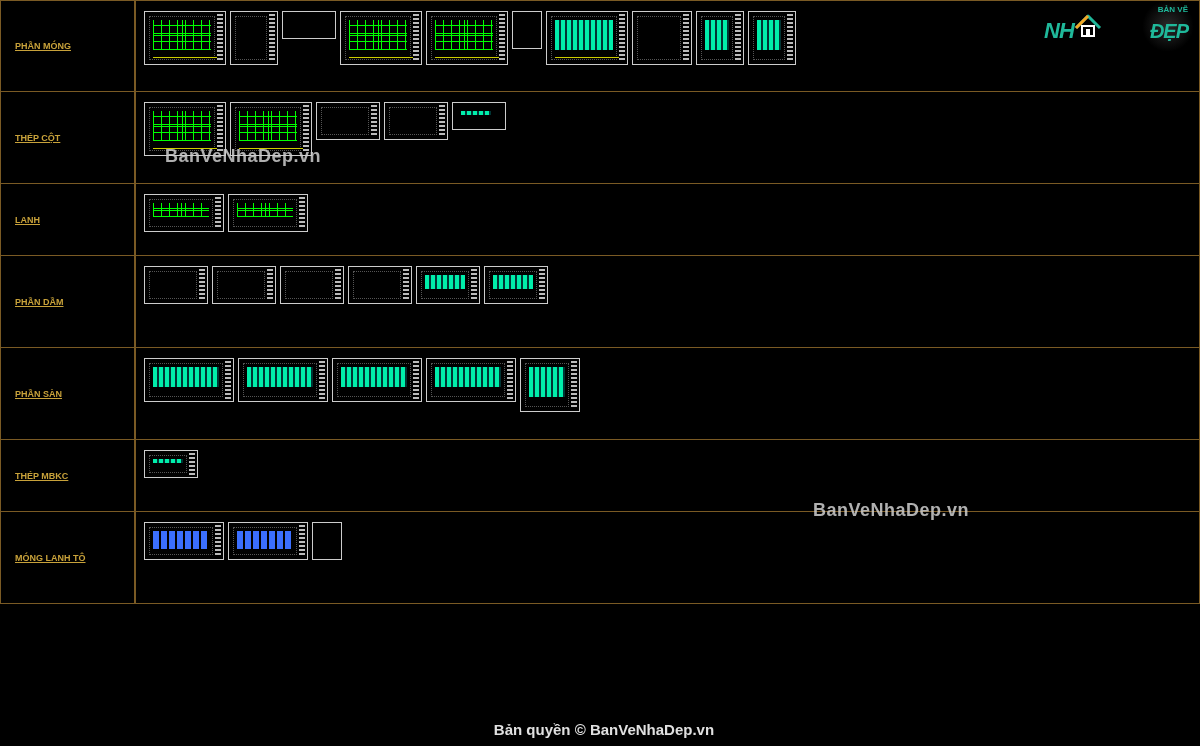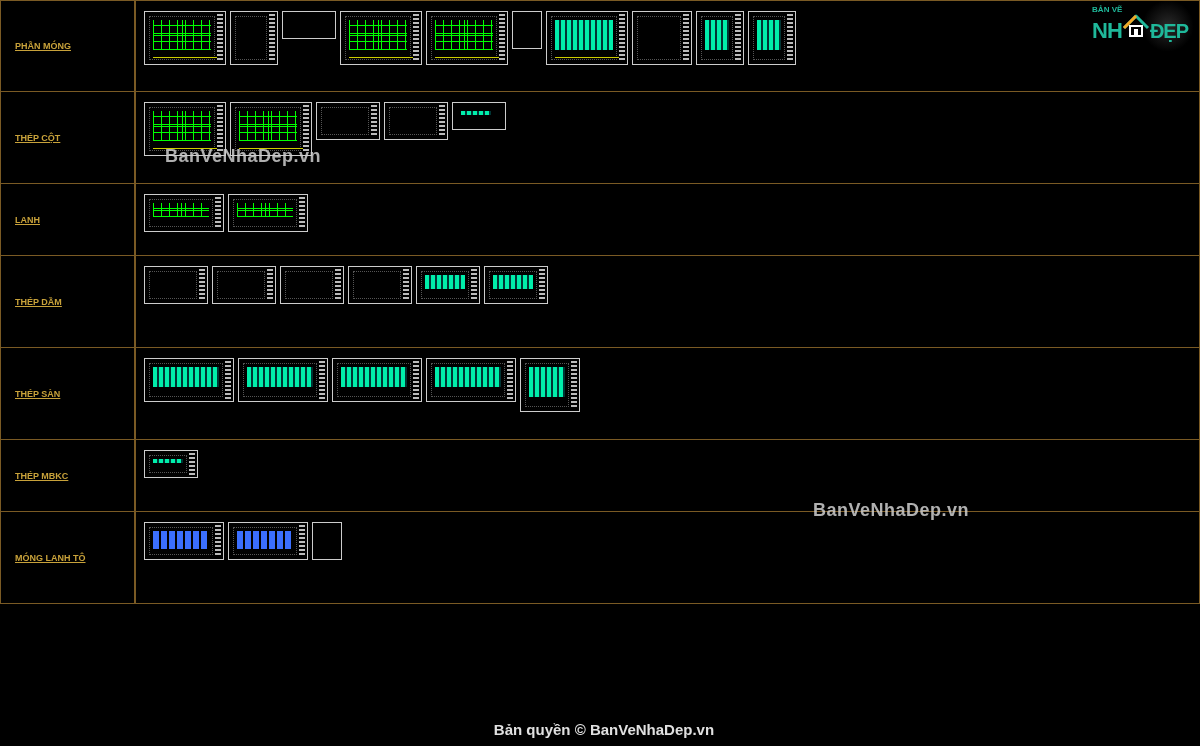--- a/index.html
+++ b/index.html
@@ -110,23 +110,23 @@
     color:#1fb89a; font-size:8px; font-weight:bold; line-height:1;
   }
   .logo .house {
     width:28px; height:24px; position:relative;
   }
   .logo .house svg { overflow:visible; }
   .logo .nh {
     color:#1fb89a; font-size:22px; font-weight:900; letter-spacing:-1px;
   }
   .logo .dep {
-    color:#1fb89a; font-size:20px; font-weight:900; letter-spacing:-1px;
-  }
-  .logo-stack { display:flex; flex-direction:column; align-items:flex-start; line-height:0.8; }
+    color:#1fb89a; font-size:20px; font-weight:900; letter-spacing:-1px;margin-left:48px;
+  }
+  .logo-stack { display:flex; flex-direction:column; align-items:flex-end; line-height:0.8; }
 
   .logo-glow {
     position:absolute; top:-6px; right:-6px;
     width:52px; height:52px; border-radius:50%;
     background: radial-gradient(circle,#2a2a2a 0%,transparent 70%);
     z-index:-1;
   }
 </style>
 </head>
 <body>
@@ -215,49 +215,49 @@
         </div>
       <div class="thumb szE">
           <div class="fill"></div>
           <div class="green"></div>
         </div>
     </div>
   </div>
 
   <div class="row">
     <div class="cell-label">
-      <span>THÉP DẦM</span>
-    </div>
-    <div class="cell-content">
-      <div class="thumb szD">
-          <div class="fill"></div>
-        </div>
-      <div class="thumb szD">
-          <div class="fill"></div>
-        </div>
-      <div class="thumb szD">
-          <div class="fill"></div>
-        </div>
-      <div class="thumb szD">
-          <div class="fill"></div>
-        </div>
-      <div class="thumb szD">
-          <div class="fill"></div>
-          <div class="blocks"></div>
-        </div>
-      <div class="thumb szD">
-          <div class="fill"></div>
-          <div class="blocks"></div>
-        </div>
-    </div>
-  </div>
-
-  <div class="row">
-    <div class="cell-label">
-      <span>THÉP SÀN</span>
+      <span>PHẦN DẦM</span>
+    </div>
+    <div class="cell-content">
+      <div class="thumb szD">
+          <div class="fill"></div>
+        </div>
+      <div class="thumb szD">
+          <div class="fill"></div>
+        </div>
+      <div class="thumb szD">
+          <div class="fill"></div>
+        </div>
+      <div class="thumb szD">
+          <div class="fill"></div>
+        </div>
+      <div class="thumb szD">
+          <div class="fill"></div>
+          <div class="blocks"></div>
+        </div>
+      <div class="thumb szD">
+          <div class="fill"></div>
+          <div class="blocks"></div>
+        </div>
+    </div>
+  </div>
+
+  <div class="row">
+    <div class="cell-label">
+      <span>PHẦN SÀN</span>
     </div>
     <div class="cell-content">
       <div class="thumb szG">
           <div class="fill"></div>
           <div class="blocks"></div>
         </div>
       <div class="thumb szG">
           <div class="fill"></div>
           <div class="blocks"></div>
         </div>
@@ -308,21 +308,21 @@
 </div>
 
 <div class="watermark1">BanVeNhaDep.vn</div>
 <div class="watermark2">BanVeNhaDep.vn</div>
 <div class="footer">Bản quyền © BanVeNhaDep.vn</div>
 
 <div class="logo">
   <div class="logo-glow"></div>
   <div class="logo-stack">
     <span class="txt-small">BẢN VẼ</span>
-    <div style="display:flex;align-items:baseline;">
+    <div style="display:flex;align-items:baseline;font-style:italic;">
       <span class="nh">NH</span>
       <span class="house">
         <svg width="28" height="24" viewBox="0 0 28 24">
           <path d="M2 14 L14 2 L26 14" fill="none" stroke="#1fb89a" stroke-width="3" stroke-linejoin="round"></path>
           <path d="M2 14 L14 2" fill="none" stroke="#f5a623" stroke-width="3"></path>
           <rect x="8" y="12" width="12" height="10" fill="none" stroke="#fff" stroke-width="2"></rect>
           <rect x="12" y="15" width="4" height="7" fill="#fff"></rect>
         </svg>
       </span>
       <span class="dep">ĐẸP</span>

